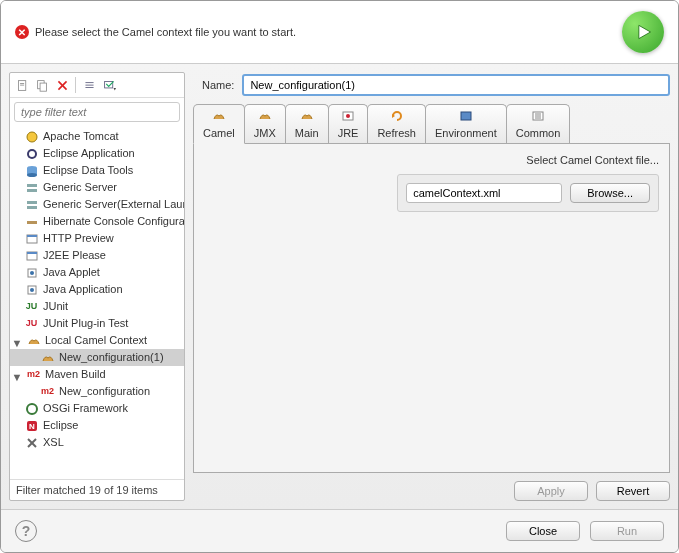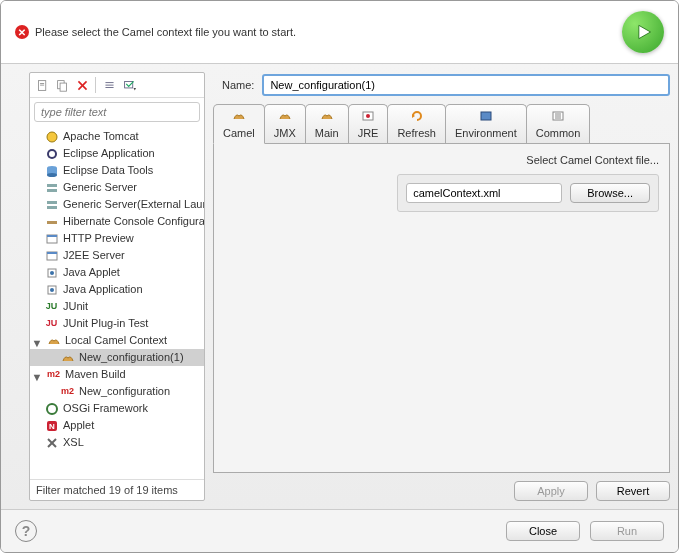--- a/index.html
+++ b/index.html
@@ -48,21 +48,20 @@
     padding: 8px;
     gap: 8px;
   }
   .sidebar {
     width: 176px;
     display: flex;
     flex-direction: column;
     background: #fff;
     border: 1px solid #bbb;
     border-radius: 2px;
-    margin-left: 20px;
   }
   .toolbar {
     display: flex;
     gap: 2px;
     padding: 3px;
     border-bottom: 1px solid #ddd;
     align-items: center;
   }
   .tbtn {
     width: 18px; height: 18px;
@@ -354,21 +353,21 @@
           </span>
           <span>HTTP Preview</span>
         </div>
         <div class="tree-item">
           <span class="tree-icon">
             <svg width="14" height="14">
               <rect x="2" y="3" width="10" height="8" fill="#fff" stroke="#888"></rect>
               <rect x="2" y="3" width="10" height="2" fill="#5a8ac6"></rect>
             </svg>
           </span>
-          <span>J2EE Server</span>
+          <span>J2EE Please</span>
         </div>
         <div class="tree-item">
           <span class="tree-icon">
             <svg width="14" height="14">
               <rect x="3" y="3" width="8" height="8" fill="#fff" stroke="#888"></rect>
               <circle cx="7" cy="7" r="2" fill="#3b72a9"></circle>
             </svg>
           </span>
           <span>Java Applet</span>
         </div>
@@ -431,21 +430,21 @@
           </span>
           <span>OSGi Framework</span>
         </div>
         <div class="tree-item">
           <span class="tree-icon">
             <svg width="14" height="14">
               <rect x="2" y="2" width="10" height="10" fill="#c23" rx="2"></rect>
               <text x="7" y="10" text-anchor="middle" fill="#fff" font-size="8" font-weight="bold">N</text>
             </svg>
           </span>
-          <span>Applet</span>
+          <span>Eclipse</span>
         </div>
         <div class="tree-item">
           <span class="tree-icon">
             <svg width="14" height="14">
               <line x1="3" y1="3" x2="11" y2="11" stroke="#666" stroke-width="2"></line>
               <line x1="11" y1="3" x2="3" y2="11" stroke="#666" stroke-width="2"></line>
             </svg>
           </span>
           <span>XSL</span>
         </div>

